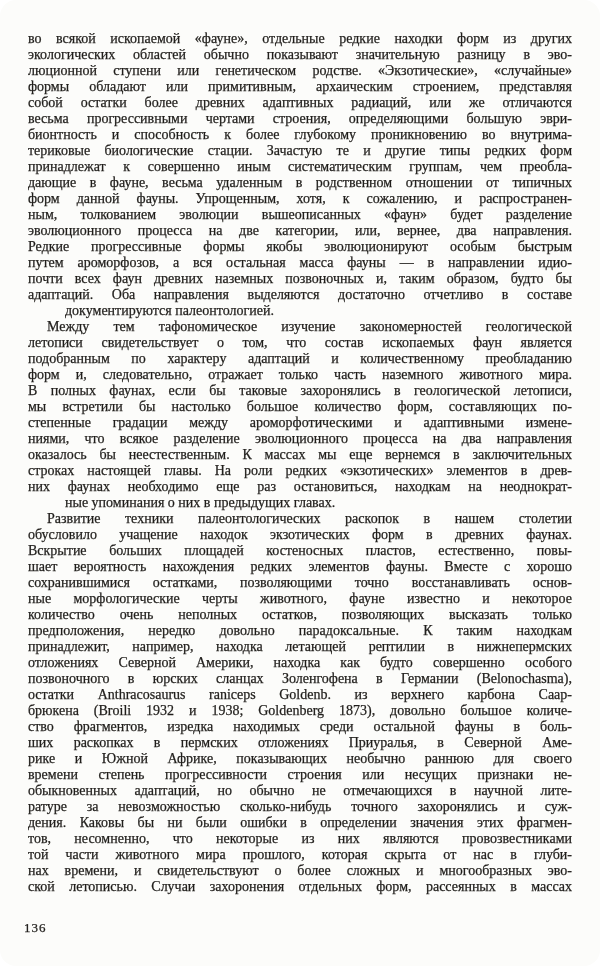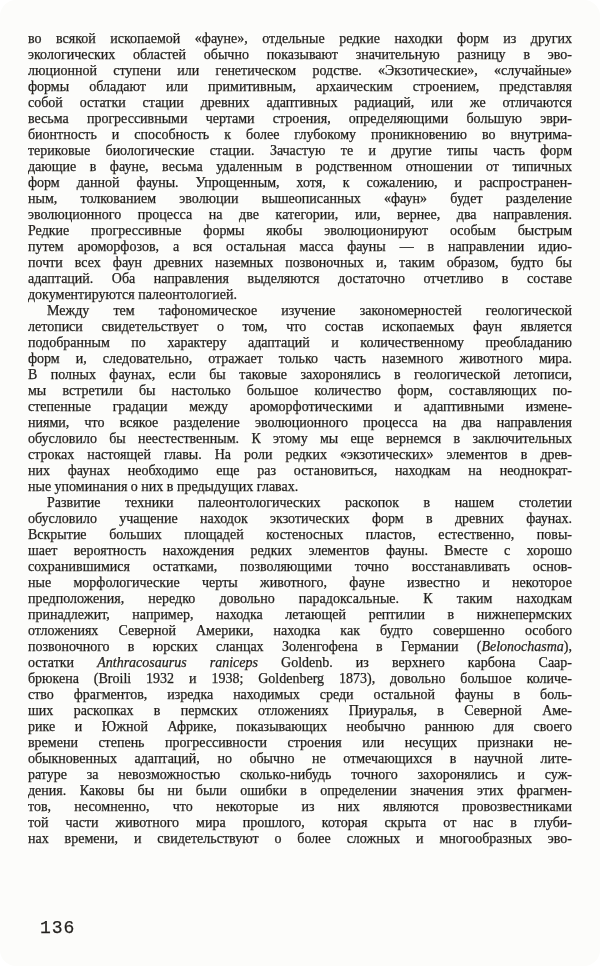--- a/index.html
+++ b/index.html
@@ -28,87 +28,89 @@
   }
   .line {
     height: 16px;
     overflow: hidden;
     text-align: justify;
     text-align-last: justify;
     white-space: normal;
   }
   .line.endline {
     text-align-last: left;
+    margin-left: 37px;
   }
   .line.indent {
     text-indent: 19px;
   }
   .it {
-    font-style: italic;
   }
   .page-number {
     position: absolute;
-    left: 40px;
+    left: 24px;
     top: 920px;
-    font-size: 18px;
+    font-size: 13px;
     letter-spacing: 1px;
-    font-family: Liberation Mono, monospace;
   }
 </style>
 </head>
 <body>
 
 <div class="page">
   <div class="text-block">
       <div class="line"><span>во всякой ископаемой «фауне», отдельные редкие находки форм из других</span></div>
       <div class="line"><span>экологических областей обычно показывают значительную разницу в эво-</span></div>
       <div class="line"><span>люционной ступени или генетическом родстве. «Экзотические», «случайные»</span></div>
       <div class="line"><span>формы обладают или примитивным, архаическим строением, представляя</span></div>
-      <div class="line"><span>собой остатки стации древних адаптивных радиаций, или же отличаются</span></div>
+      <div class="line"><span>собой остатки более древних адаптивных радиаций, или же отличаются</span></div>
       <div class="line"><span>весьма прогрессивными чертами строения, определяющими большую эври-</span></div>
       <div class="line"><span>бионтность и способность к более глубокому проникновению во внутрима-</span></div>
-      <div class="line"><span>териковые биологические стации. Зачастую те и другие типы часть форм</span></div>
+      <div class="line"><span>териковые биологические стации. Зачастую те и другие типы редких форм</span></div>
+      <div class="line"><span>принадлежат к совершенно иным систематическим группам, чем преобла-</span></div>
       <div class="line"><span>дающие в фауне, весьма удаленным в родственном отношении от типичных</span></div>
       <div class="line"><span>форм данной фауны. Упрощенным, хотя, к сожалению, и распространен-</span></div>
       <div class="line"><span>ным, толкованием эволюции вышеописанных «фаун» будет разделение</span></div>
       <div class="line"><span>эволюционного процесса на две категории, или, вернее, два направления.</span></div>
       <div class="line"><span>Редкие прогрессивные формы якобы эволюционируют особым быстрым</span></div>
       <div class="line"><span>путем ароморфозов, а вся остальная масса фауны — в направлении идио-</span></div>
       <div class="line"><span>почти всех фаун древних наземных позвоночных и, таким образом, будто бы</span></div>
       <div class="line"><span>адаптаций. Оба направления выделяются достаточно отчетливо в составе</span></div>
       <div class="line endline"><span>документируются палеонтологией.</span></div>
       <div class="line indent"><span>Между тем тафономическое изучение закономерностей геологической</span></div>
       <div class="line"><span>летописи свидетельствует о том, что состав ископаемых фаун является</span></div>
       <div class="line"><span>подобранным по характеру адаптаций и количественному преобладанию</span></div>
       <div class="line"><span>форм и, следовательно, отражает только часть наземного животного мира.</span></div>
       <div class="line"><span>В полных фаунах, если бы таковые захоронялись в геологической летописи,</span></div>
       <div class="line"><span>мы встретили бы настолько большое количество форм, составляющих по-</span></div>
       <div class="line"><span>степенные градации между ароморфотическими и адаптивными измене-</span></div>
       <div class="line"><span>ниями, что всякое разделение эволюционного процесса на два направления</span></div>
-      <div class="line"><span>обусловило бы неестественным. К этому мы еще вернемся в заключительных</span></div>
+      <div class="line"><span>оказалось бы неестественным. К массах мы еще вернемся в заключительных</span></div>
       <div class="line"><span>строках настоящей главы. На роли редких «экзотических» элементов в древ-</span></div>
       <div class="line"><span>них фаунах необходимо еще раз остановиться, находкам на неоднократ-</span></div>
       <div class="line endline"><span>ные упоминания о них в предыдущих главах.</span></div>
       <div class="line indent"><span>Развитие техники палеонтологических раскопок в нашем столетии</span></div>
       <div class="line"><span>обусловило учащение находок экзотических форм в древних фаунах.</span></div>
       <div class="line"><span>Вскрытие больших площадей костеносных пластов, естественно, повы-</span></div>
       <div class="line"><span>шает вероятность нахождения редких элементов фауны. Вместе с хорошо</span></div>
       <div class="line"><span>сохранившимися остатками, позволяющими точно восстанавливать основ-</span></div>
       <div class="line"><span>ные морфологические черты животного, фауне известно и некоторое</span></div>
+      <div class="line"><span>количество очень неполных остатков, позволяющих высказать только</span></div>
       <div class="line"><span>предположения, нередко довольно парадоксальные. К таким находкам</span></div>
       <div class="line"><span>принадлежит, например, находка летающей рептилии в нижнепермских</span></div>
       <div class="line"><span>отложениях Северной Америки, находка как будто совершенно особого</span></div>
       <div class="line"><span>позвоночного в юрских сланцах Золенгофена в Германии (</span><span class="it">Belonochasma</span><span>),</span></div>
       <div class="line"><span>остатки </span><span class="it">Anthracosaurus raniceps</span><span> Goldenb. из верхнего карбона Саар-</span></div>
       <div class="line"><span>брюкена (Broili 1932 и 1938; Goldenberg 1873), довольно большое количе-</span></div>
       <div class="line"><span>ство фрагментов, изредка находимых среди остальной фауны в боль-</span></div>
       <div class="line"><span>ших раскопках в пермских отложениях Приуралья, в Северной Аме-</span></div>
       <div class="line"><span>рике и Южной Африке, показывающих необычно раннюю для своего</span></div>
       <div class="line"><span>времени степень прогрессивности строения или несущих признаки не-</span></div>
       <div class="line"><span>обыкновенных адаптаций, но обычно не отмечающихся в научной лите-</span></div>
       <div class="line"><span>ратуре за невозможностью сколько-нибудь точного захоронялись и суж-</span></div>
       <div class="line"><span>дения. Каковы бы ни были ошибки в определении значения этих фрагмен-</span></div>
       <div class="line"><span>тов, несомненно, что некоторые из них являются провозвестниками</span></div>
       <div class="line"><span>той части животного мира прошлого, которая скрыта от нас в глуби-</span></div>
       <div class="line"><span>нах времени, и свидетельствуют о более сложных и многообразных эво-</span></div>
+      <div class="line"><span>ской летописью. Случаи захоронения отдельных форм, рассеянных в массах</span></div>
     </div>
   <div class="page-number">136</div>
 </div>
 
 </body></html>

